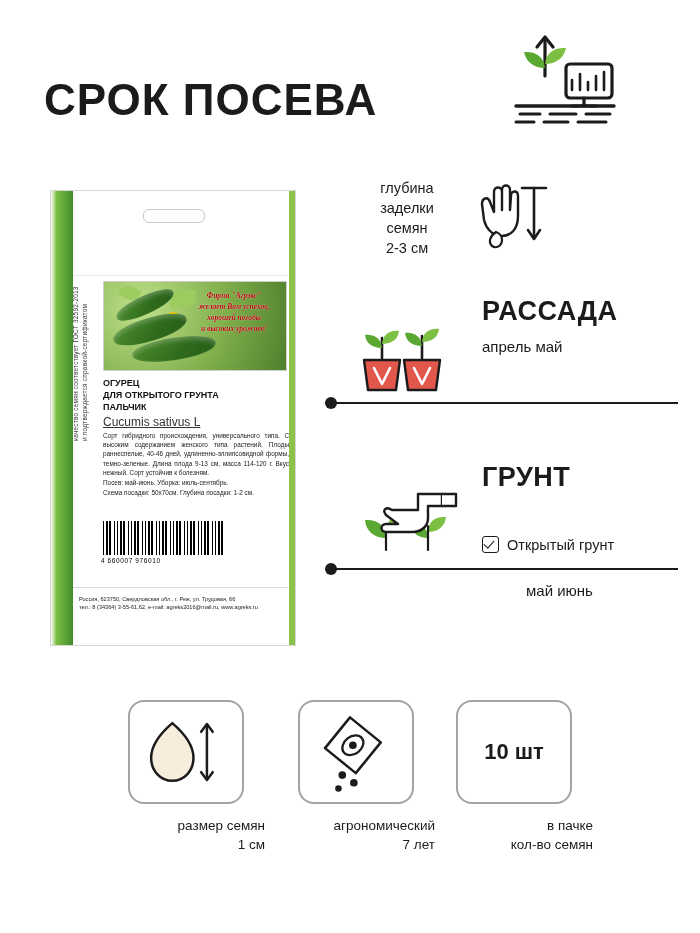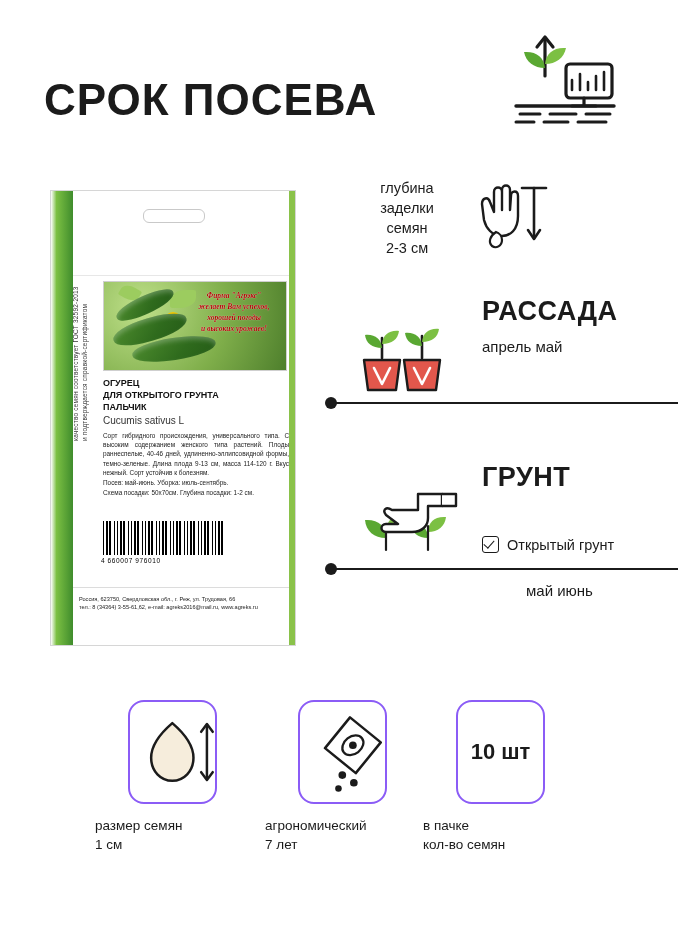--- a/index.html
+++ b/index.html
@@ -162,22 +162,23 @@
     width: 186px;
     font-size: 9px;
     font-weight: bold;
     line-height: 12px;
     color: #111;
   }
   .packet-latin {
     position: absolute;
     left: 52px;
     top: 224px;
-    font-size: 10px;
+    font-size: 12px;
     color: #333;
+    text-decoration: underline;
   }
   .packet-desc {
     position: absolute;
     left: 52px;
     top: 240px;
     width: 186px;
     font-size: 6.4px;
     line-height: 9.2px;
     text-align: justify;
     color: #222;
@@ -333,35 +334,35 @@
   
   .cards {
     position: absolute;
     left: 0;
     top: 700px;
     width: 700px;
     height: 200px;
   }
   .card {
     position: absolute;
-    width: 89px;
+    width: 116px;
     height: 104px;
-    border: 2px solid #8b5cf6;
+    border: 2px solid #a3a3a3;
     border-radius: 16px;
     box-sizing: border-box;
     background: #fff;
   }
   .card1 { left: 128px; top: 0; }
   .card2 { left: 298px; top: 0; }
   .card3 { left: 456px; top: 0; }
   .card-caption {
     position: absolute;
     top: 116px;
     width: 170px;
-    text-align: left;
+    text-align: right;
     font-size: 13.5px;
     line-height: 19px;
     color: #1b1b1b;
   }
   .cap1 { left: 95px; }
   .cap2 { left: 265px; }
   .cap3 { left: 423px; }
   .card-count {
     position: absolute;
     left: 0; top: 0;

